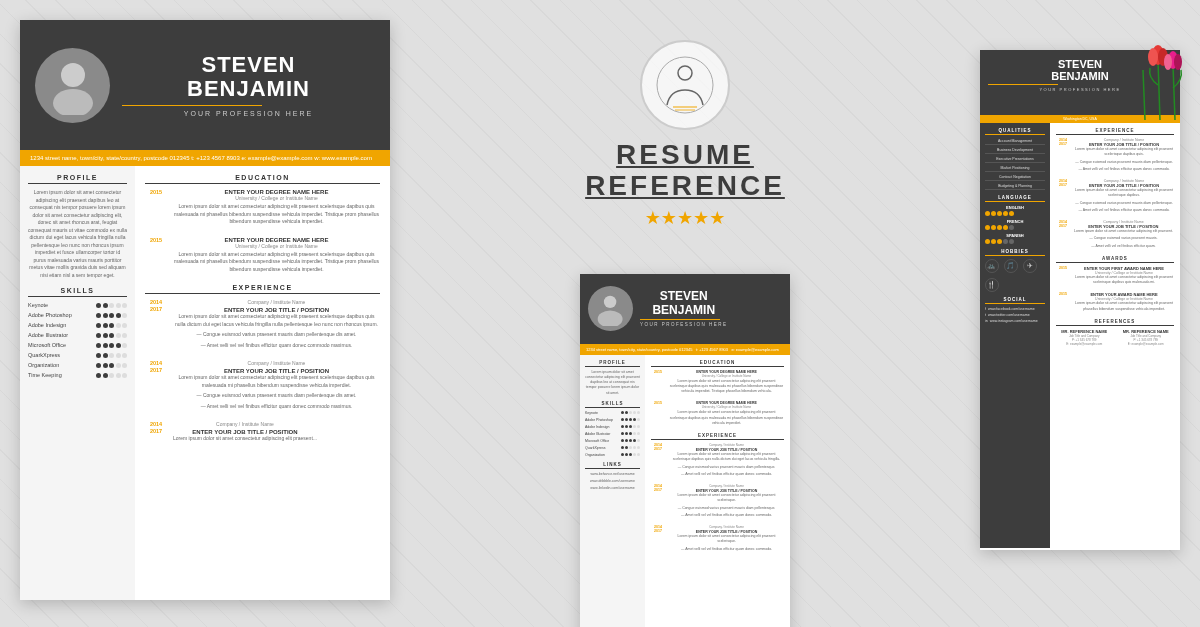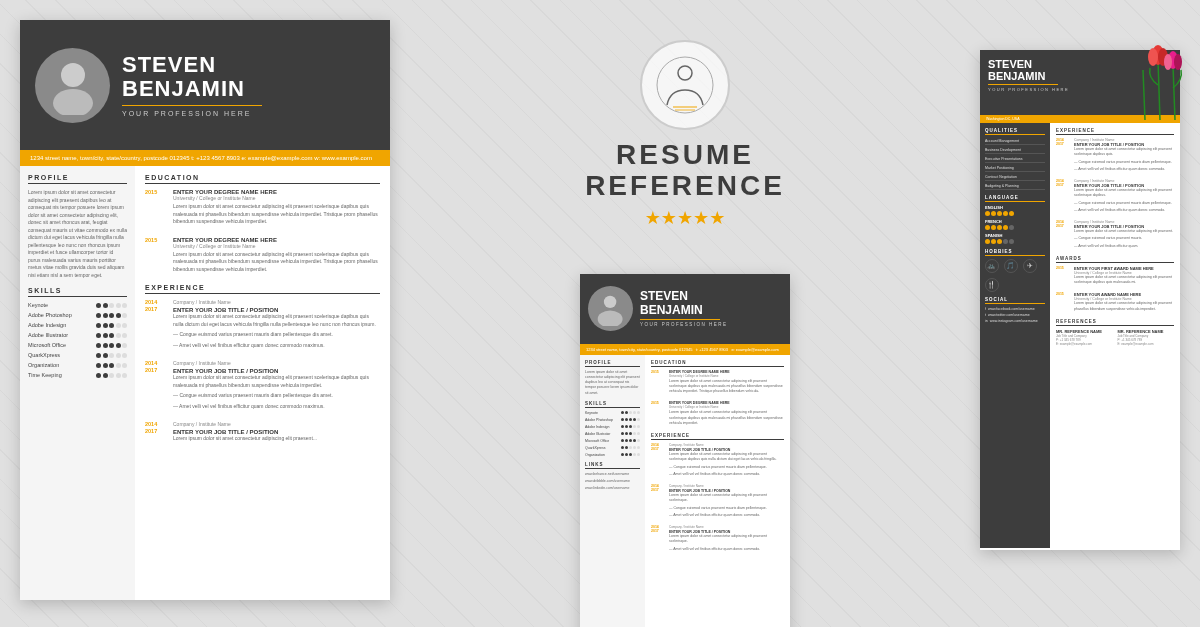--- a/index.html
+++ b/index.html
@@ -35,20 +35,21 @@
       padding: 20px 20px 0 20px;
       gap: 10px;
       height: 100%;
     }
 
     
     .resume-card {
       background: #fff;
       box-shadow: 0 4px 15px rgba(0,0,0,0.2);
       flex-shrink: 0;
+      text-align: center;
     }
 
     
     .resume-main {
       width: 370px;
       height: 580px;
       overflow: hidden;
     }
 
     .resume-header-main {
@@ -769,21 +770,21 @@
         <svg viewBox="0 0 60 60" width="60" height="60">
           <circle cx="30" cy="30" r="28" fill="none" stroke="#aaa" stroke-width="1"></circle>
 
           <circle cx="30" cy="18" r="7" fill="none" stroke="#666" stroke-width="1.5"></circle>
           <path d="M12 50 Q15 35 30 35 Q45 35 48 50" fill="none" stroke="#666" stroke-width="1.5"></path>
 
           <line x1="18" y1="52" x2="42" y2="52" stroke="#f0a500" stroke-width="1"></line>
           <line x1="20" y1="55" x2="40" y2="55" stroke="#f0a500" stroke-width="0.8"></line>
         </svg>
       </div>
-      <div style="font-size:28px;font-weight:900;color:#3d3d3d;letter-spacing:3px;text-align:center;line-height:1.1;font-family:Arial,sans-serif;">
+      <div style="font-size:28px;font-weight:900;color:#3d3d3d;letter-spacing:3px;text-align:center;line-height:1.1;font-family:Arial,sans-serif;text-decoration:underline;">
         <span>RESUME</span><br>
         <span>REFERENCE</span>
       </div>
       <div style="color:#f0a500;font-size:18px;margin-top:5px;">★★★★★</div>
     </div>
 
     <div class="resume-card resume-small">
       <div class="resume-header-small">
         <div class="avatar-sm">
           <svg viewBox="0 0 45 45" fill="none" width="35" height="35">

